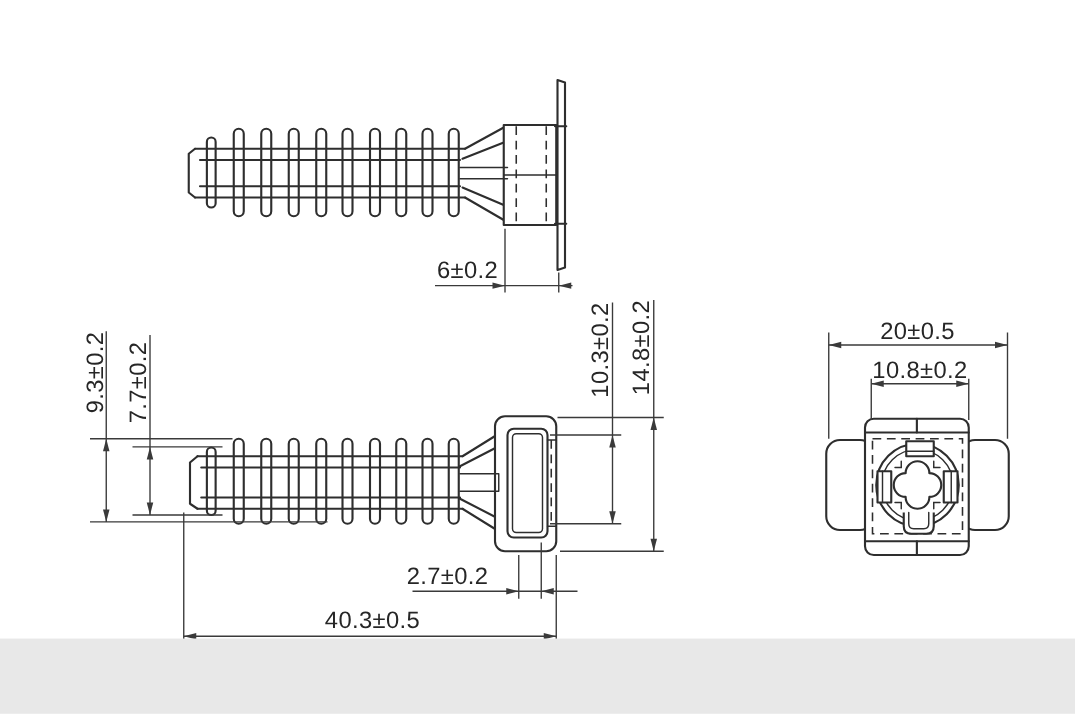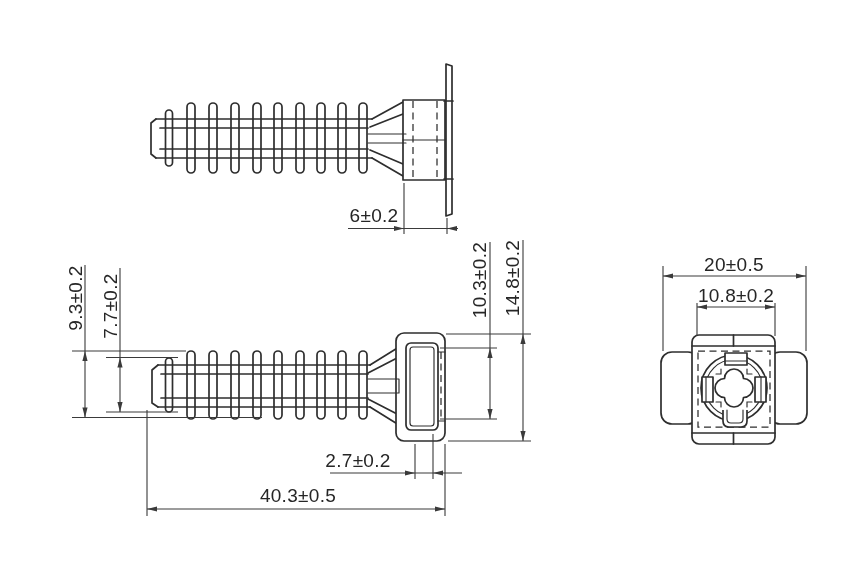--- a/index.html
+++ b/index.html
@@ -1,17 +1,17 @@
 <!DOCTYPE html>
 <html><head>
 <meta charset="utf-8">
 <style>
   html,body{margin:0;padding:0;background:#e8e8e8;}
   .sheet{
-    position:relative;width:860px;height:571px;background:#ffffff;
+    position:relative;width:860px;height:511px;background:#ffffff;
     font-family:"Liberation Sans",sans-serif;overflow:hidden;
   }
   svg{display:block}
   
   .ol  {stroke:#2e2e2e;stroke-width:1.7;fill:none;stroke-linecap:round;stroke-linejoin:round}
   .olw {stroke:#2e2e2e;stroke-width:1.7;fill:#ffffff;stroke-linejoin:round}
   .thin{stroke:#2e2e2e;stroke-width:1.15;fill:none;stroke-linecap:round}
   .dash{stroke:#2e2e2e;stroke-width:1.25;fill:none;stroke-dasharray:7 4.5}
   
   .dim {stroke:#3a3a3a;stroke-width:1.1;fill:none}

